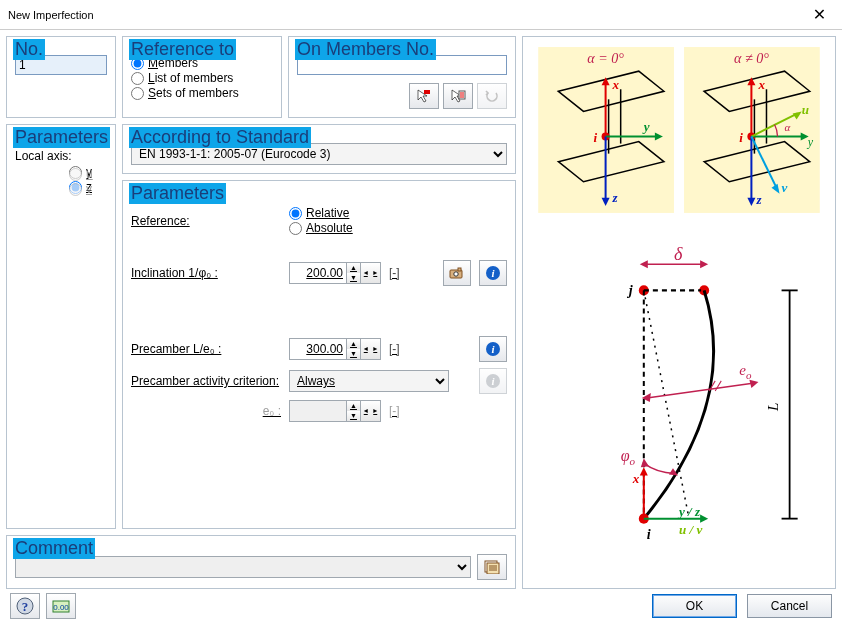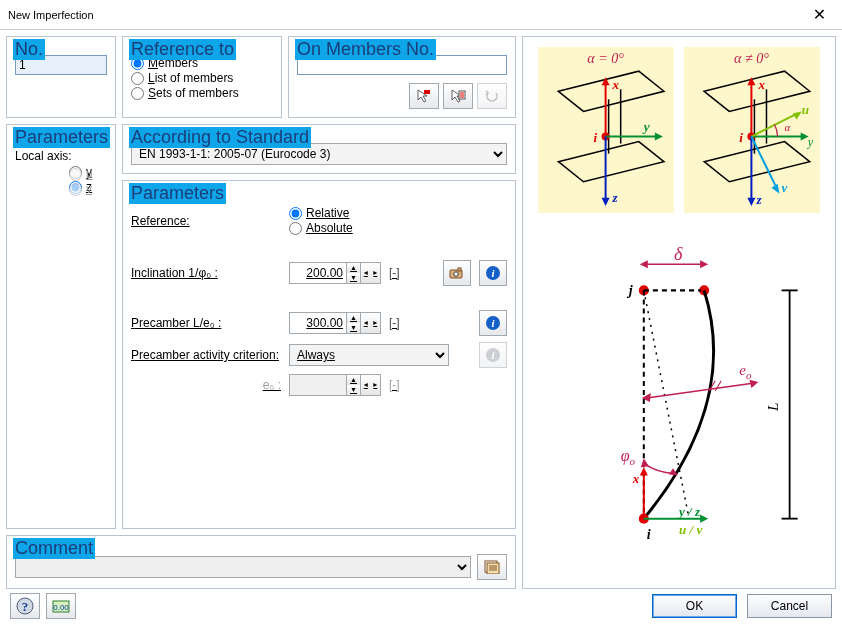--- a/index.html
+++ b/index.html
@@ -319,21 +319,21 @@
                 </svg>
             </div>
             <div class="iconbtn">
               <svg width="16" height="16">
                   <circle cx="8" cy="8" r="7" fill="#1460c8"></circle>
                   <text x="8" y="12" text-anchor="middle" fill="#fff" font-family="Georgia" font-style="italic" font-weight="bold" font-size="11">i</text>
                 </svg>
             </div>
           </div>
 
-          <div class="param-row" style="margin-top:24px;justify-content:space-between;">
+          <div class="param-row" style="margin-top:50px;justify-content:space-between;">
             <span class="param-label">Precamber L/e₀ :</span>
             <div class="spin">
               <input type="text" value="300.00" style="">
               <div class="arrows">
                   <div>▲</div>
                   <div>▼</div>
                 </div>
               <div class="lr">
                   <div>◂</div>
                   <div>▸</div>

